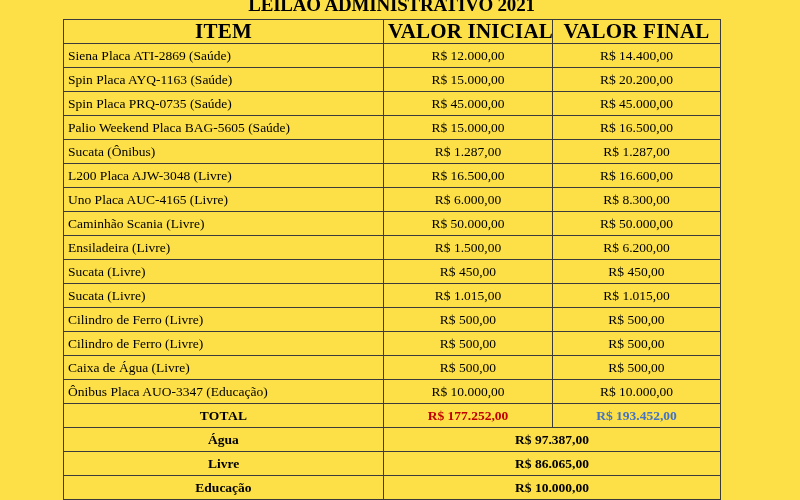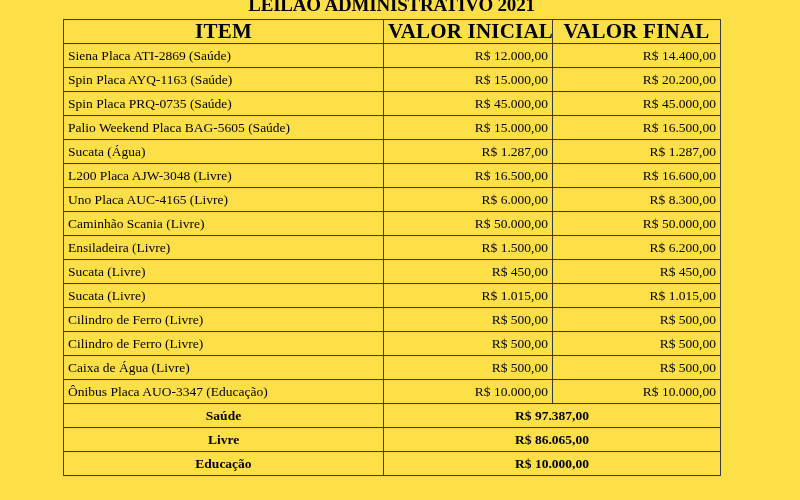--- a/index.html
+++ b/index.html
@@ -65,21 +65,21 @@
   }
 
   thead th {
     text-align: center;
     font-weight: bold;
     font-size: 21px;
     letter-spacing: 0.2px;
   }
 
   td.item      { text-align: left; margin-top: 38px; }
-  td.money     { text-align: right; }
+  td.money     { text-align: center; }
 
   tr.total-row td.label {
     text-align: center;
     font-weight: bold;
     letter-spacing: 0.3px;
   }
   tr.total-row td.money { font-weight: bold; }
   td.val-red   { color: #C00000; }
   td.val-blue  { color: #4472C4; }
 
@@ -128,21 +128,21 @@
             <td class="item">Spin Placa PRQ-0735 (Saúde)</td>
             <td class="money">R$ 45.000,00</td>
             <td class="money">R$ 45.000,00</td>
           </tr>
           <tr>
             <td class="item">Palio Weekend Placa BAG-5605 (Saúde)</td>
             <td class="money">R$ 15.000,00</td>
             <td class="money">R$ 16.500,00</td>
           </tr>
           <tr>
-            <td class="item">Sucata (Água)</td>
+            <td class="item">Sucata (Ônibus)</td>
             <td class="money">R$ 1.287,00</td>
             <td class="money">R$ 1.287,00</td>
           </tr>
           <tr>
             <td class="item">L200 Placa AJW-3048 (Livre)</td>
             <td class="money">R$ 16.500,00</td>
             <td class="money">R$ 16.600,00</td>
           </tr>
           <tr>
             <td class="item">Uno Placa AUC-4165 (Livre)</td>
@@ -182,22 +182,27 @@
           <tr>
             <td class="item">Caixa de Água (Livre)</td>
             <td class="money">R$ 500,00</td>
             <td class="money">R$ 500,00</td>
           </tr>
           <tr>
             <td class="item">Ônibus Placa AUO-3347 (Educação)</td>
             <td class="money">R$ 10.000,00</td>
             <td class="money">R$ 10.000,00</td>
           </tr>
+          <tr class="total-row">
+            <td class="label">TOTAL</td>
+            <td class="money val-red">R$ 177.252,00</td>
+            <td class="money val-blue">R$ 193.452,00</td>
+          </tr>
           <tr class="summary-row">
-            <td class="label">Saúde</td>
+            <td class="label">Água</td>
             <td class="merged" colspan="2">R$ 97.387,00</td>
           </tr>
           <tr class="summary-row">
             <td class="label">Livre</td>
             <td class="merged" colspan="2">R$ 86.065,00</td>
           </tr>
           <tr class="summary-row">
             <td class="label">Educação</td>
             <td class="merged" colspan="2">R$ 10.000,00</td>
           </tr>

